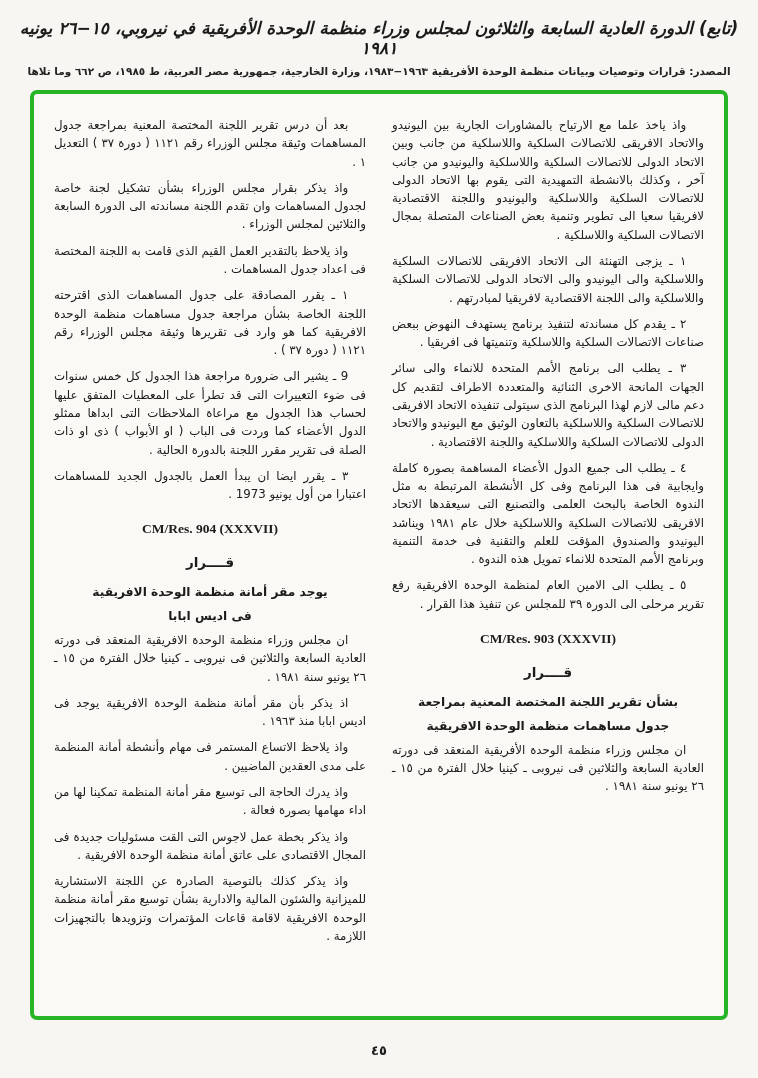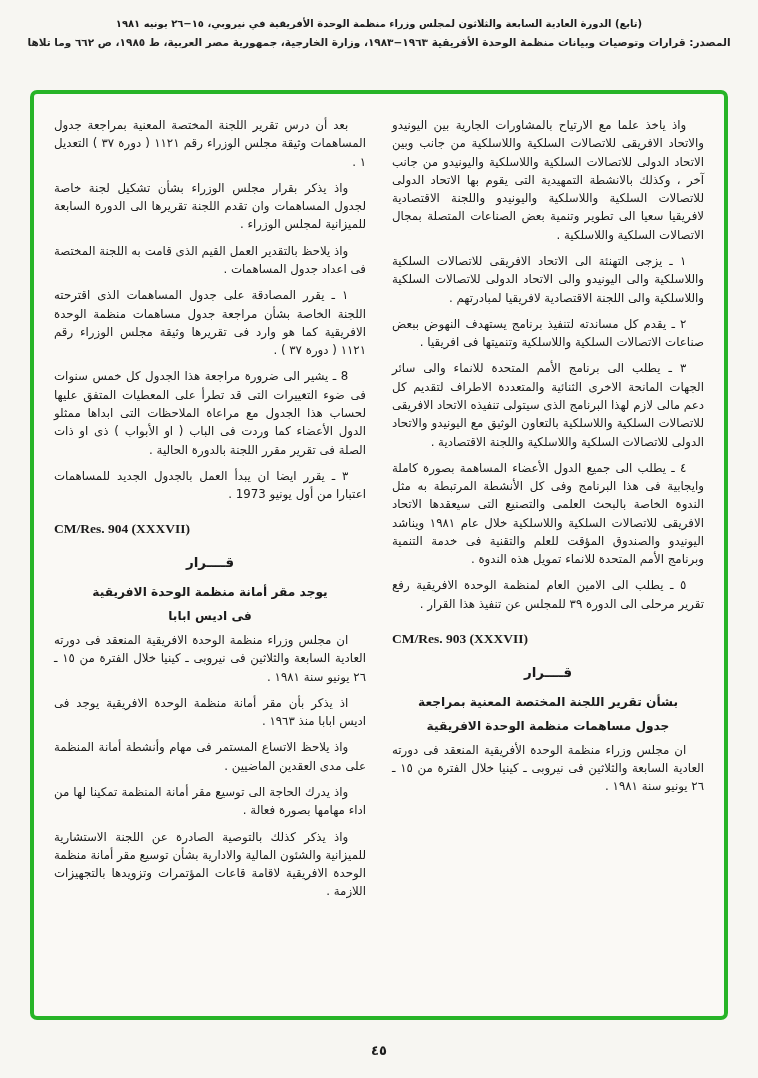--- a/index.html
+++ b/index.html
@@ -5,21 +5,21 @@
   * { margin:0; padding:0; box-sizing:border-box; }
   html,body { width:758px; height:1078px; }
   body {
     background:#f7f6f2;
     font-family:"DejaVu Sans", sans-serif;
     color:#1b1b1b;
     position:relative;
     overflow:hidden;
   }
   .page-header { direction:rtl; text-align:center; padding-top:18px; }
-  .page-header .l1 { font-size:10px; font-weight:bold; letter-spacing:0; }
+  .page-header .l1 { font-size:17px; font-weight:bold; letter-spacing:0;font-style:italic; }
   .page-header .l2 { font-size:10.5px; font-weight:bold; margin-top:7px; color:#222; }
 
   .frame {
     position:absolute;
     left:30px; right:30px;
     top:90px; height:930px;
     border:4px solid #27b427;
     border-radius:7px;
     background:#faf9f5;
     padding:22px 20px 16px 20px;
@@ -31,21 +31,21 @@
   .block {
     direction:rtl;
     font-size:11.8px;
     line-height:1.55;
     text-align:justify;
     text-indent:1.5em;
     margin-bottom:8px;
   }
   .block-latin {
     direction:ltr;
-    text-align:left;
+    text-align:center;
     text-indent:0;
     font-family:"Liberation Serif", serif;
     font-weight:bold;
     font-size:13.5px;
     margin:16px 0 12px 0;
   }
   .block-title {
     text-align:center;
     text-indent:0;
     font-weight:bold;
@@ -89,33 +89,34 @@
         <p class="block block-p">٤ ـ يطلب الى جميع الدول الأعضاء المساهمة بصورة كاملة وايجابية فى هذا البرنامج وفى كل الأنشطة المرتبطة به مثل الندوة الخاصة بالبحث العلمى والتصنيع التى سيعقدها الاتحاد الافريقى للاتصالات السلكية واللاسلكية خلال عام ١٩٨١ ويناشد اليونيدو والصندوق المؤقت للعلم والتقنية فى خدمة التنمية وبرنامج الأمم المتحدة للانماء تمويل هذه الندوة .</p>
         <p class="block block-p">٥ ـ يطلب الى الامين العام لمنظمة الوحدة الافريقية رفع تقرير مرحلى الى الدورة ٣٩ للمجلس عن تنفيذ هذا القرار .</p>
         <p class="block block-latin">CM/Res. 903 (XXXVII)</p>
         <p class="block block-title">قــــرار</p>
         <p class="block block-subtitle">بشأن تقرير اللجنة المختصة المعنية بمراجعة</p>
         <p class="block block-subtitle">جدول مساهمات منظمة الوحدة الافريقية</p>
         <p class="block block-p">ان مجلس وزراء منظمة الوحدة الأفريقية المنعقد فى دورته العادية السابعة والثلاثين فى نيروبى ـ كينيا خلال الفترة من ١٥ ـ ٢٦ يونيو سنة ١٩٨١ .</p>
       </div>
     <div class="col">
         <p class="block block-p">بعد أن درس تقرير اللجنة المختصة المعنية بمراجعة جدول المساهمات وثيقة مجلس الوزراء رقم ١١٢١ ( دورة ٣٧ ) التعديل ١ .</p>
-        <p class="block block-p">واذ يذكر بقرار مجلس الوزراء بشأن تشكيل لجنة خاصة لجدول المساهمات وان تقدم اللجنة تقريرها الى الدورة السابعة للميزانية لمجلس الوزراء .</p>
+        <p class="block block-p">واذ يذكر بقرار مجلس الوزراء بشأن تشكيل لجنة خاصة لجدول المساهمات وان تقدم اللجنة مساندته الى الدورة السابعة والثلاثين لمجلس الوزراء .</p>
         <p class="block block-p">واذ يلاحظ بالتقدير العمل القيم الذى قامت به اللجنة المختصة فى اعداد جدول المساهمات .</p>
         <p class="block block-p">١ ـ يقرر المصادقة على جدول المساهمات الذى اقترحته اللجنة الخاصة بشأن مراجعة جدول مساهمات منظمة الوحدة الافريقية كما هو وارد فى تقريرها وثيقة مجلس الوزراء رقم ١١٢١ ( دورة ٣٧ ) .</p>
-        <p class="block block-p">8 ـ يشير الى ضرورة مراجعة هذا الجدول كل خمس سنوات فى ضوء التغييرات التى قد تطرأ على المعطيات المتفق عليها لحساب هذا الجدول مع مراعاة الملاحظات التى ابداها ممثلو الدول الأعضاء كما وردت فى الباب ( او الأبواب ) ذى او ذات الصلة فى تقرير مقرر اللجنة بالدورة الحالية .</p>
+        <p class="block block-p">9 ـ يشير الى ضرورة مراجعة هذا الجدول كل خمس سنوات فى ضوء التغييرات التى قد تطرأ على المعطيات المتفق عليها لحساب هذا الجدول مع مراعاة الملاحظات التى ابداها ممثلو الدول الأعضاء كما وردت فى الباب ( او الأبواب ) ذى او ذات الصلة فى تقرير مقرر اللجنة بالدورة الحالية .</p>
         <p class="block block-p">٣ ـ يقرر ايضا ان يبدأ العمل بالجدول الجديد للمساهمات اعتبارا من أول يونيو 1973 .</p>
         <p class="block block-latin">CM/Res. 904 (XXXVII)</p>
         <p class="block block-title">قــــرار</p>
         <p class="block block-subtitle">يوجد مقر أمانة منظمة الوحدة الافريقية</p>
         <p class="block block-subtitle">فى اديس ابابا</p>
         <p class="block block-p">ان مجلس وزراء منظمة الوحدة الافريقية المنعقد فى دورته العادية السابعة والثلاثين فى نيروبى ـ كينيا خلال الفترة من ١٥ ـ ٢٦ يونيو سنة ١٩٨١ .</p>
         <p class="block block-p">اذ يذكر بأن مقر أمانة منظمة الوحدة الافريقية يوجد فى اديس ابابا منذ ١٩٦٣ .</p>
         <p class="block block-p">واذ يلاحظ الاتساع المستمر فى مهام وأنشطة أمانة المنظمة على مدى العقدين الماضيين .</p>
         <p class="block block-p">واذ يدرك الحاجة الى توسيع مقر أمانة المنظمة تمكينا لها من اداء مهامها بصورة فعالة .</p>
+        <p class="block block-p">واذ يذكر بخطة عمل لاجوس التى القت مسئوليات جديدة فى المجال الاقتصادى على عاتق أمانة منظمة الوحدة الافريقية .</p>
         <p class="block block-p">واذ يذكر كذلك بالتوصية الصادرة عن اللجنة الاستشارية للميزانية والشئون المالية والادارية بشأن توسيع مقر أمانة منظمة الوحدة الافريقية لاقامة قاعات المؤتمرات وتزويدها بالتجهيزات اللازمة .</p>
       </div>
   </div>
 </main>
 
 <footer class="page-footer">
   <span>٤٥</span>
 </footer>
 
 </body></html>

